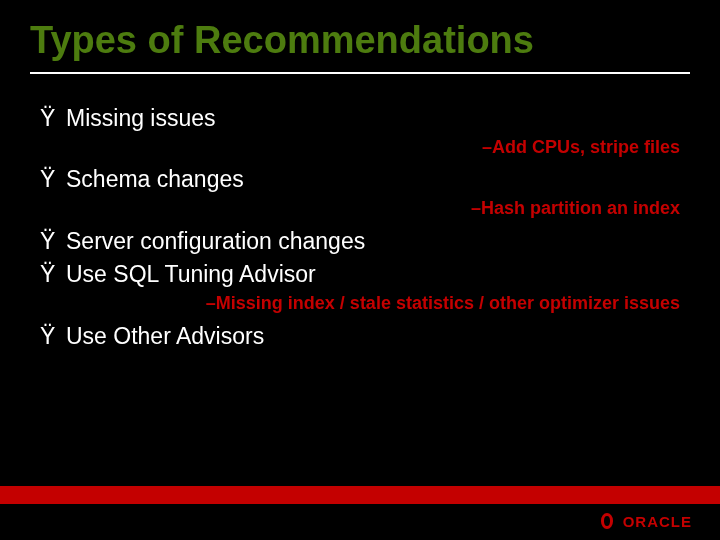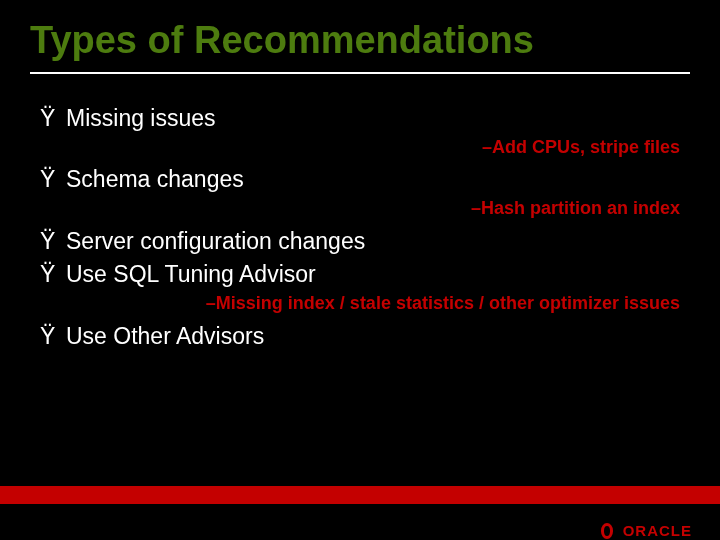--- a/index.html
+++ b/index.html
@@ -65,23 +65,23 @@
     position: absolute;
     left: 0;
     right: 0;
     bottom: 36px;
     height: 18px;
     background: #c40000;
   }
   .logo {
     position: absolute;
     right: 28px;
-    bottom: 1px;
+    bottom: 10px;
     display: flex;
-    align-items: center;
+    align-items: flex-start;
     gap: 8px;
   }
   .logo-o {
     width: 12px;
     height: 16px;
     border: 3px solid #c40000;
     border-radius: 7px / 9px;
     box-sizing: border-box;
     margin-right: 2px;
   }

